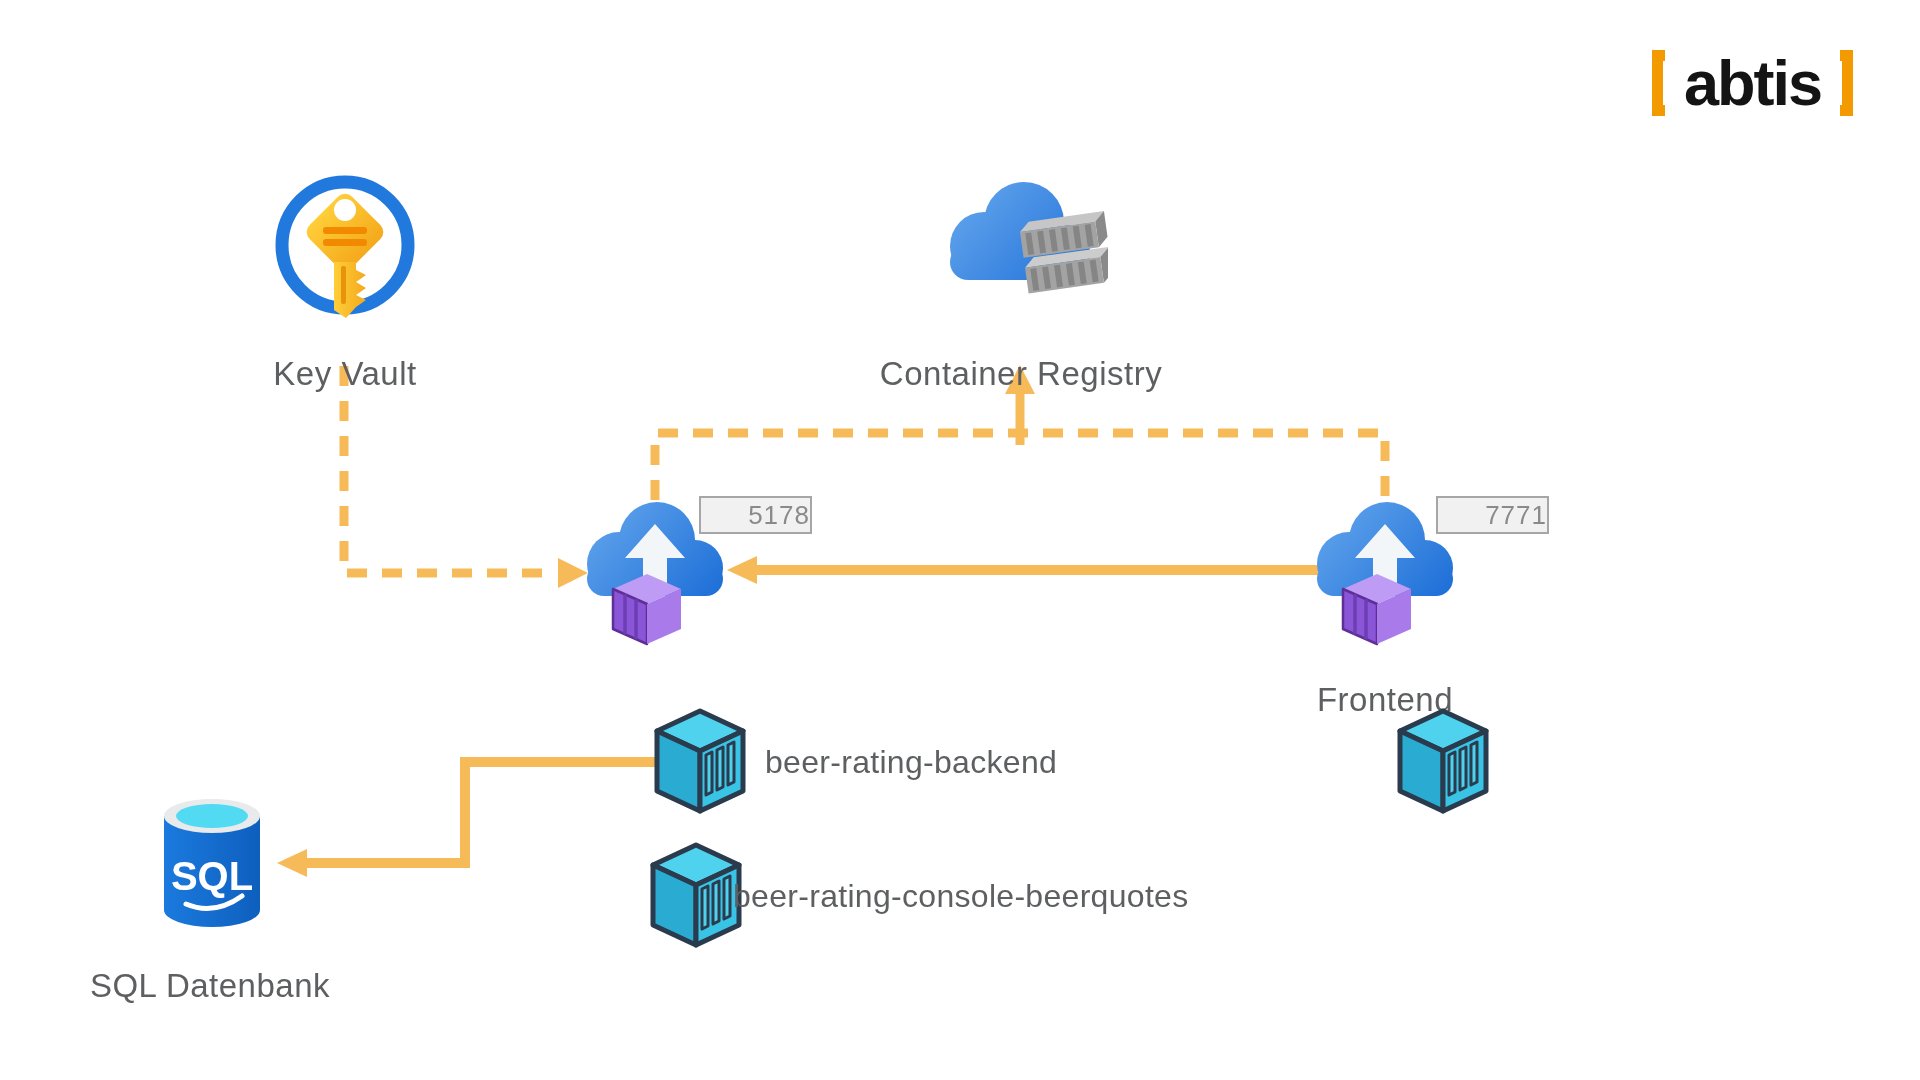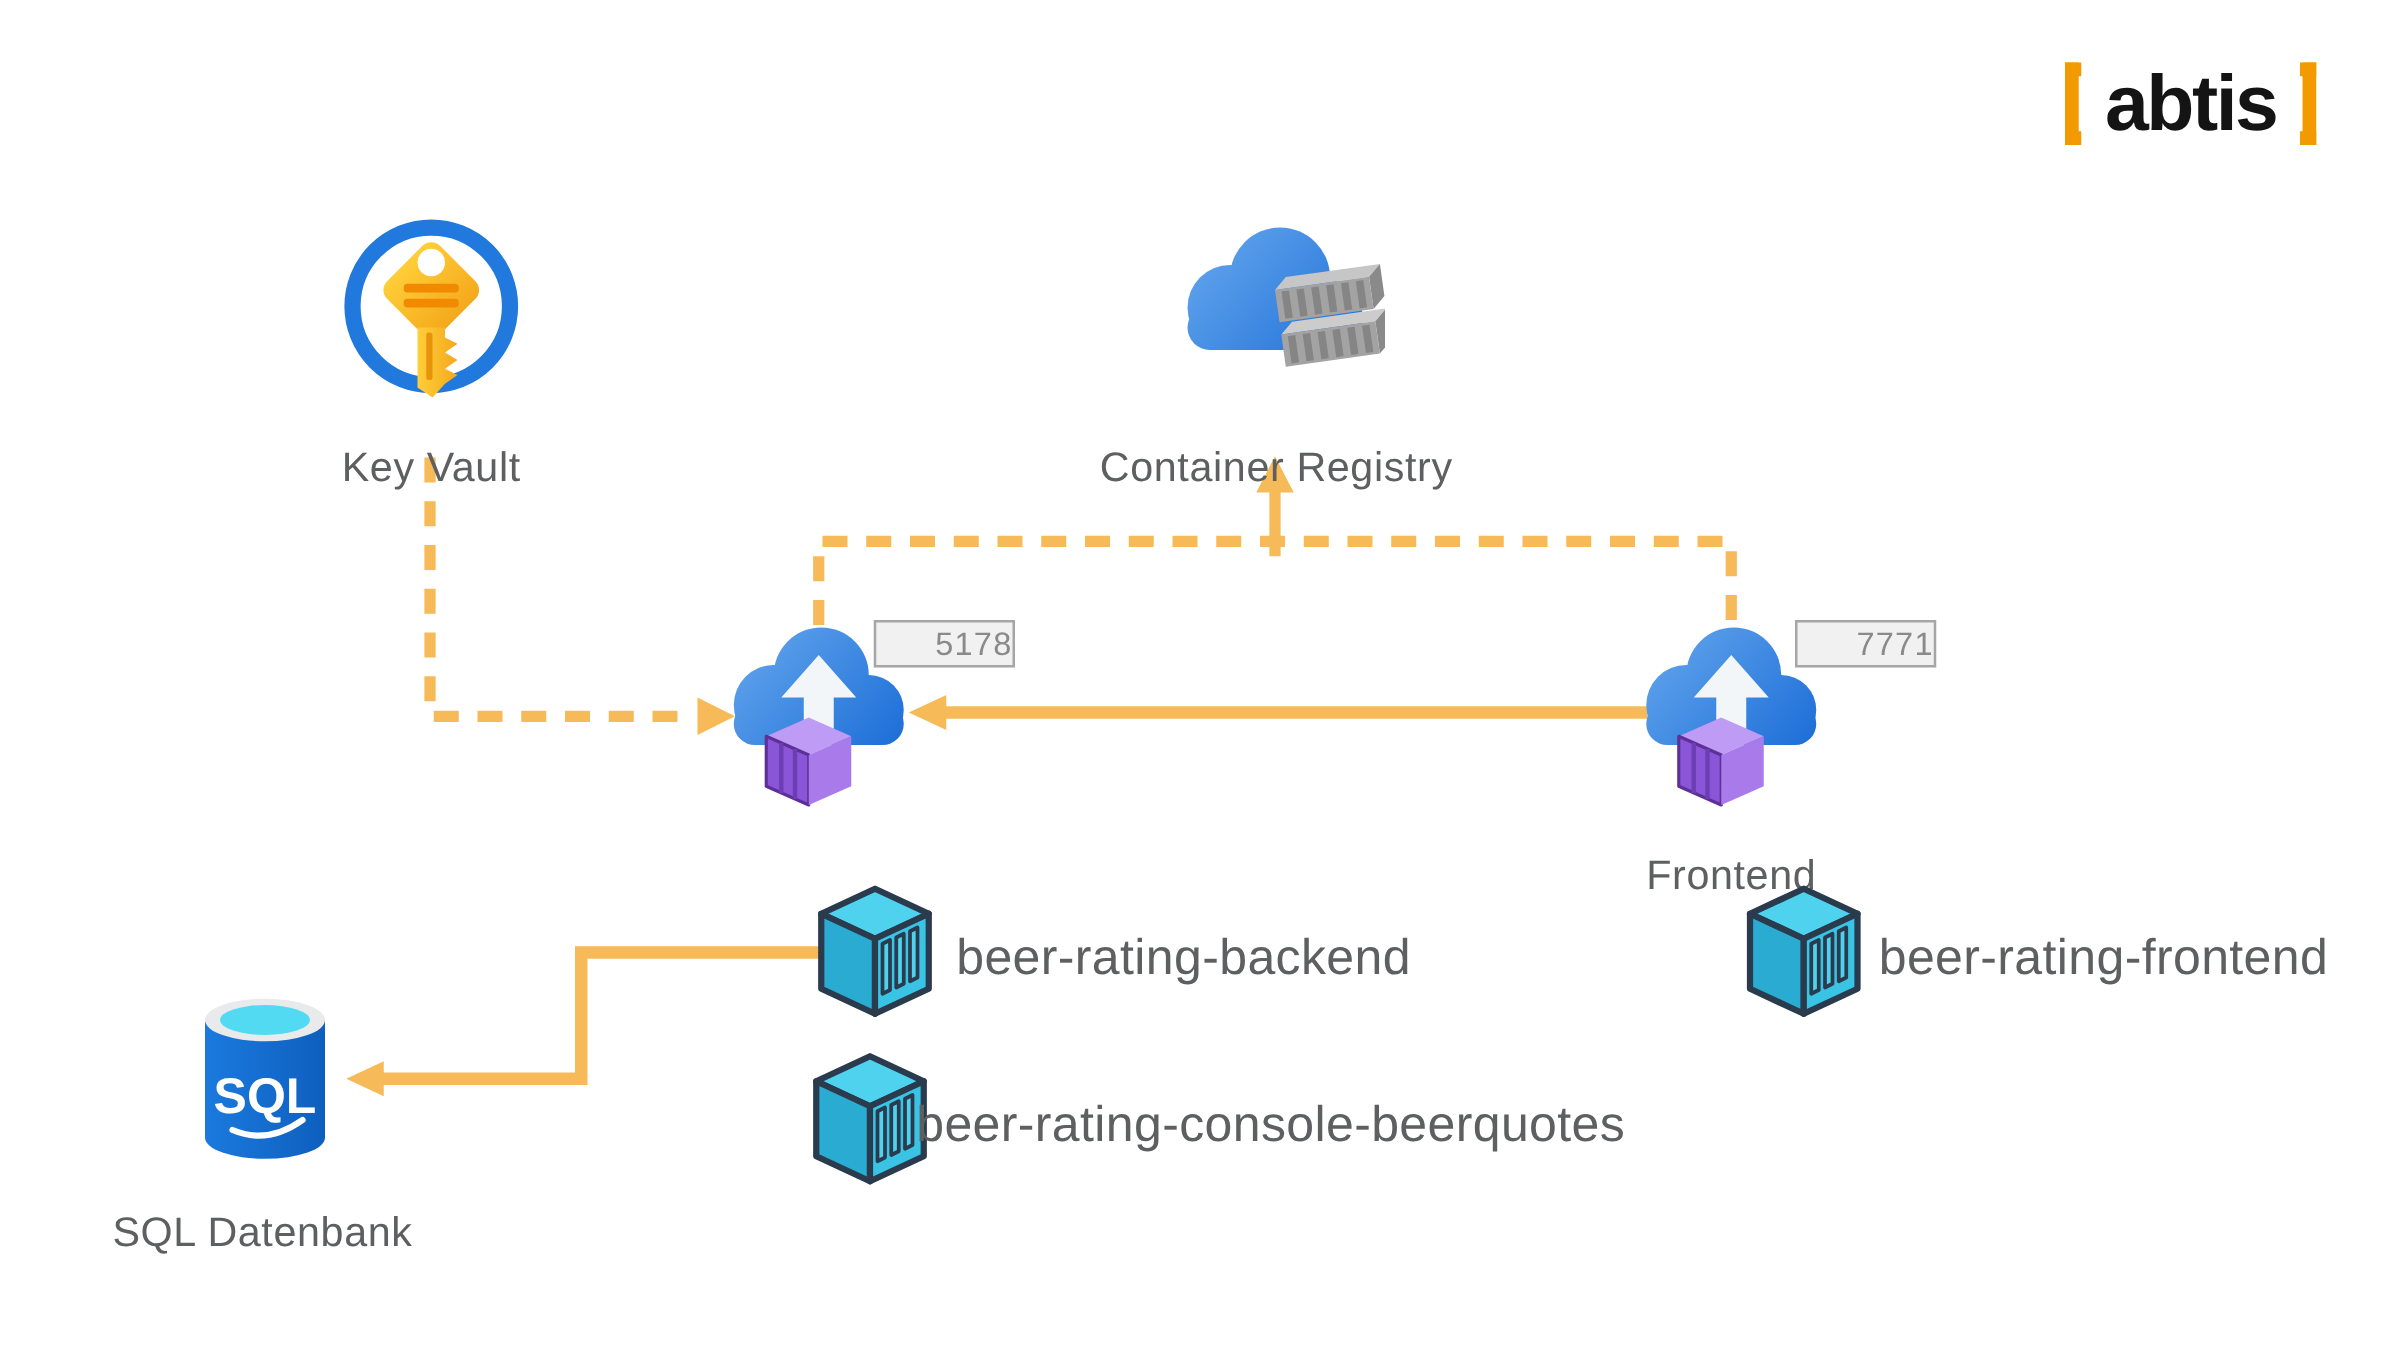--- a/index.html
+++ b/index.html
@@ -8,21 +8,21 @@
     font-family:"Liberation Sans",sans-serif;overflow:hidden;
   }
   svg{display:block;}
   .overlay{position:absolute;left:0;top:0;width:1920px;height:1080px;pointer-events:none;}
   .abs{position:absolute;}
   .node-label{
     position:absolute;color:#5d5f61;font-size:33px;text-align:center;
     letter-spacing:.5px;white-space:nowrap;margin-top:29px;
   }
   .img-label{
-    position:absolute;color:#5d5f61;font-size:40px;white-space:nowrap;letter-spacing:.3px;
+    position:absolute;color:#5d5f61;font-size:32px;white-space:nowrap;letter-spacing:.3px;
   }
   .port-badge{
     position:absolute;box-sizing:border-box;width:113px;height:38px;
     background:#f1f1f1;border:2px solid #a6a6a6;color:#8a8a8a;
     font-size:26px;line-height:34px;text-align:right;letter-spacing:1px;
   }
   .logo{position:absolute;left:1652px;top:50px;display:flex;align-items:center;}
   .bracket{width:13px;height:66px;box-sizing:border-box;border:11px solid #f39a00;}
   .bracket-left{border-right:none;}
   .bracket-right{border-left:none;}
@@ -227,15 +227,14 @@
       <polygon points="50,5 93,25 50,45 7,25" fill="#4fd2ee"></polygon>
       <polygon points="7,25 50,45 50,105 7,85" fill="#2aabd2"></polygon>
       <polygon points="50,45 93,25 93,85 50,105" fill="#39c4e6"></polygon>
     </g>
     <g stroke="#2b3b4e" stroke-width="3" fill="#4fd2ee" stroke-linejoin="round">
       <polygon points="56,49 62,46 62,86 56,89"></polygon>
       <polygon points="67,44 73,41 73,81 67,84"></polygon>
       <polygon points="78,39 84,36 84,76 78,79"></polygon>
     </g>
   </svg>
-  <div class="img-label" style="left:1503px;top:744px;">beer-rating-frontend</div>
 
 </div>
 
 </body></html>

